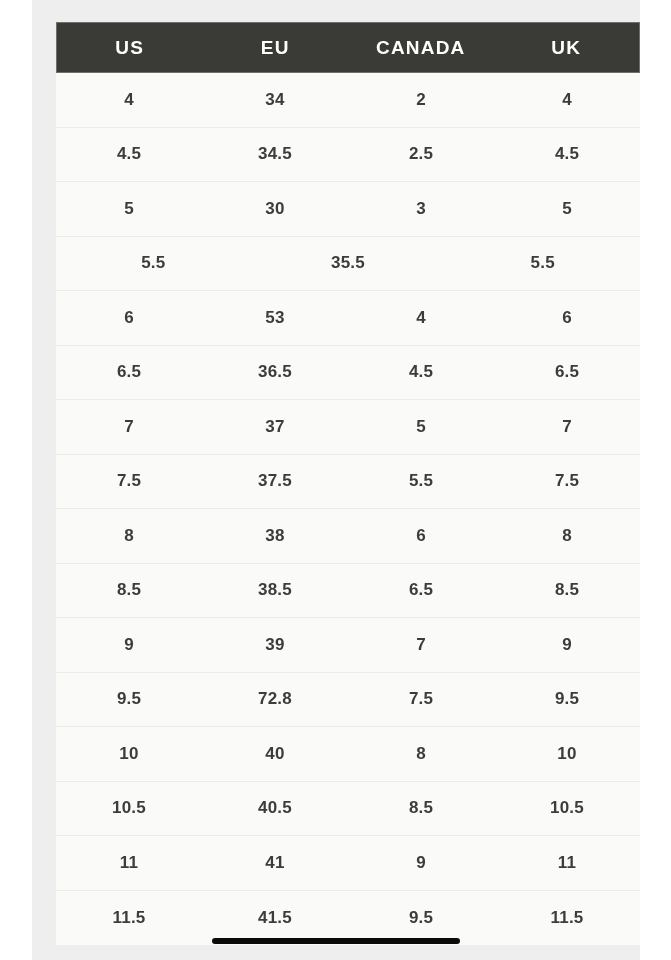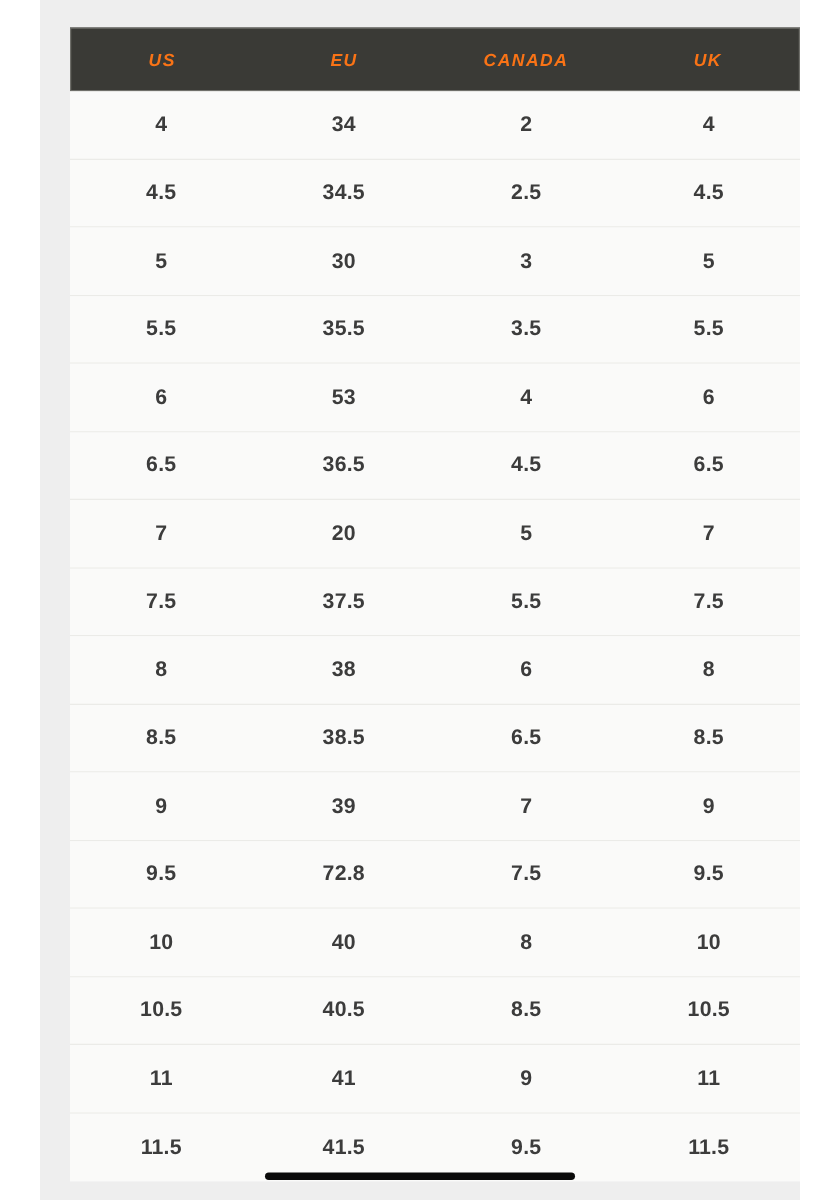--- a/index.html
+++ b/index.html
@@ -47,25 +47,24 @@
     height: 51px;
     background: #3a3a36;
     border: 1px solid #6f6f6a;
     box-sizing: border-box;
   }
   .chart-head .cell {
     flex: 1 1 0;
     display: flex;
     align-items: center;
     justify-content: center;
-    color: #f97316;
-    font-size: 14px;
+    color: #ffffff;
+    font-size: 19px;
     font-weight: bold;
     letter-spacing: 1.2px;
-    font-style: italic;
   }
 
   
   .chart-row {
     display: flex;
     height: 54.5px;
     background: #fafaf9;
     border-bottom: 1px solid #ebebe8;
     box-sizing: border-box;
   }
@@ -123,38 +122,37 @@
         </div>
         <div class="chart-row">
           <div class="cell">5</div>
           <div class="cell">30</div>
           <div class="cell">3</div>
           <div class="cell">5</div>
         </div>
         <div class="chart-row">
           <div class="cell">5.5</div>
           <div class="cell">35.5</div>
-          <div class="cell">3.5</div>
           <div class="cell">5.5</div>
         </div>
         <div class="chart-row">
           <div class="cell">6</div>
           <div class="cell">53</div>
           <div class="cell">4</div>
           <div class="cell">6</div>
         </div>
         <div class="chart-row">
           <div class="cell">6.5</div>
           <div class="cell">36.5</div>
           <div class="cell">4.5</div>
           <div class="cell">6.5</div>
         </div>
         <div class="chart-row">
           <div class="cell">7</div>
-          <div class="cell">20</div>
+          <div class="cell">37</div>
           <div class="cell">5</div>
           <div class="cell">7</div>
         </div>
         <div class="chart-row">
           <div class="cell">7.5</div>
           <div class="cell">37.5</div>
           <div class="cell">5.5</div>
           <div class="cell">7.5</div>
         </div>
         <div class="chart-row">

